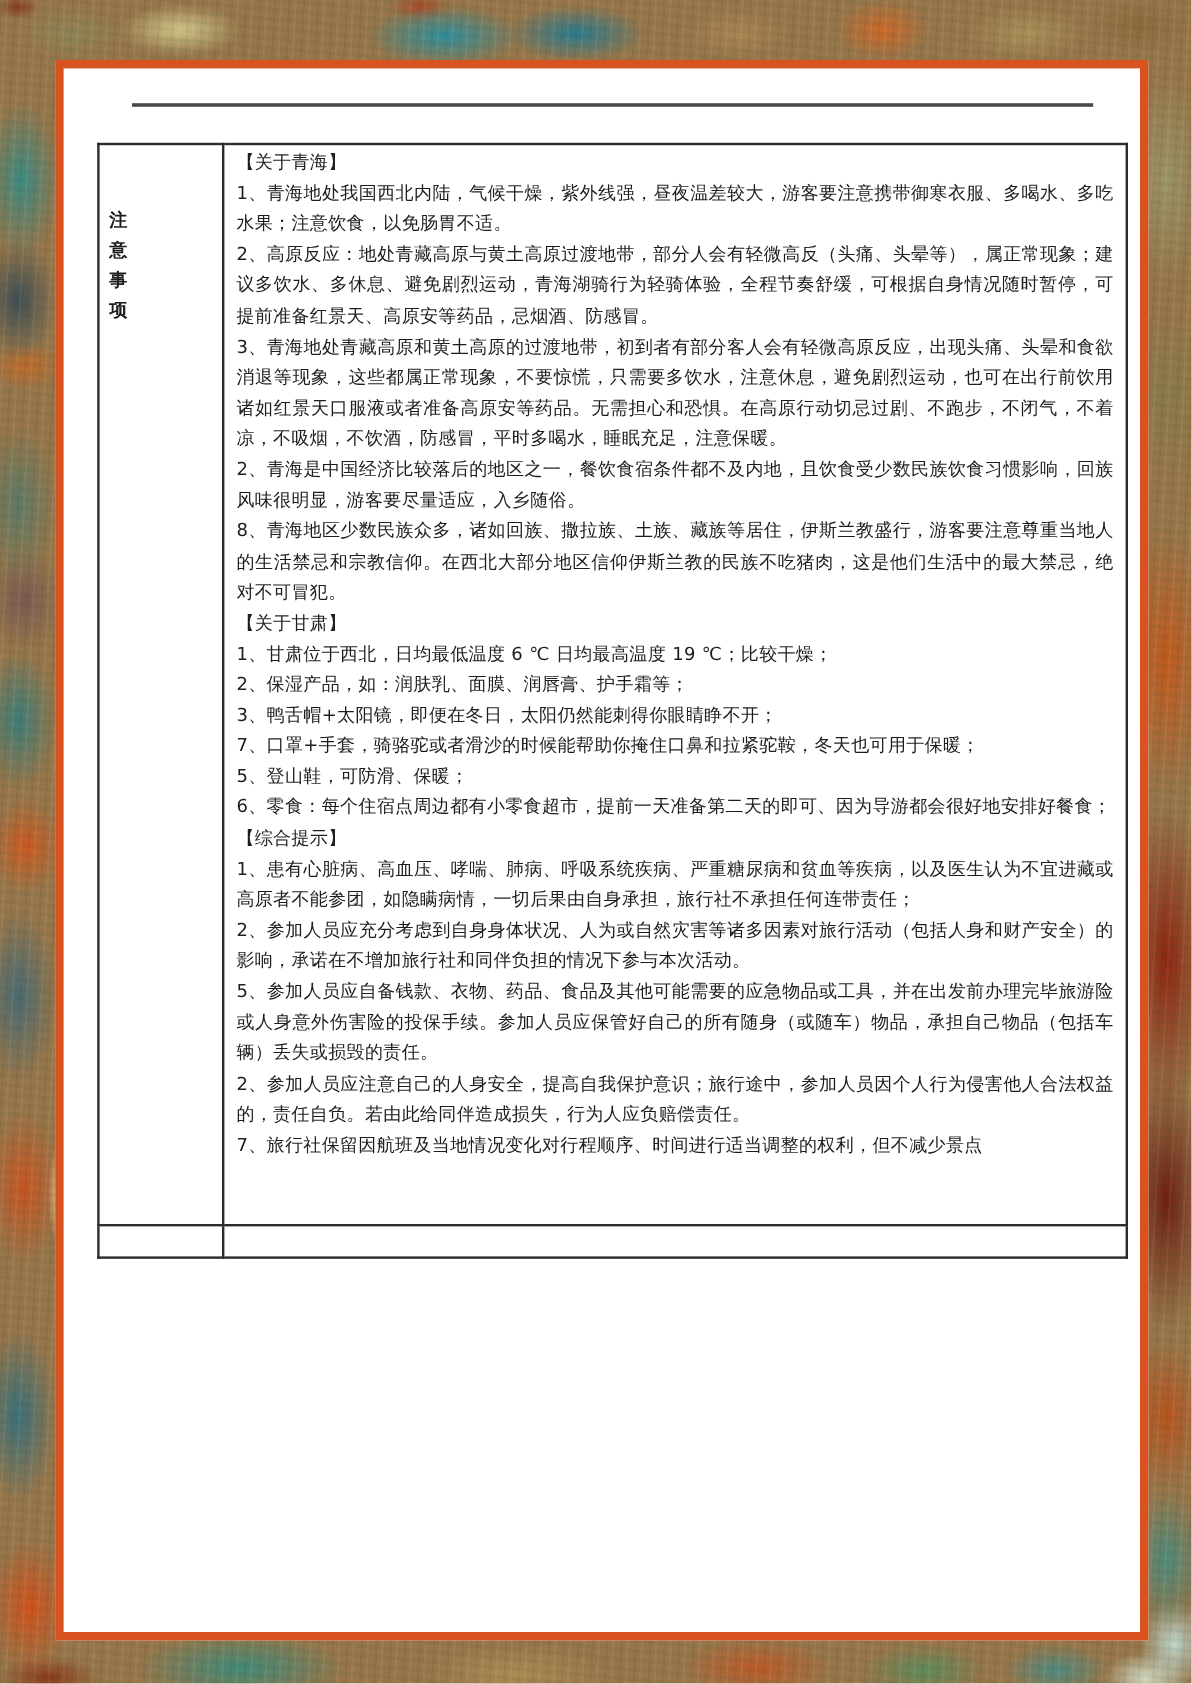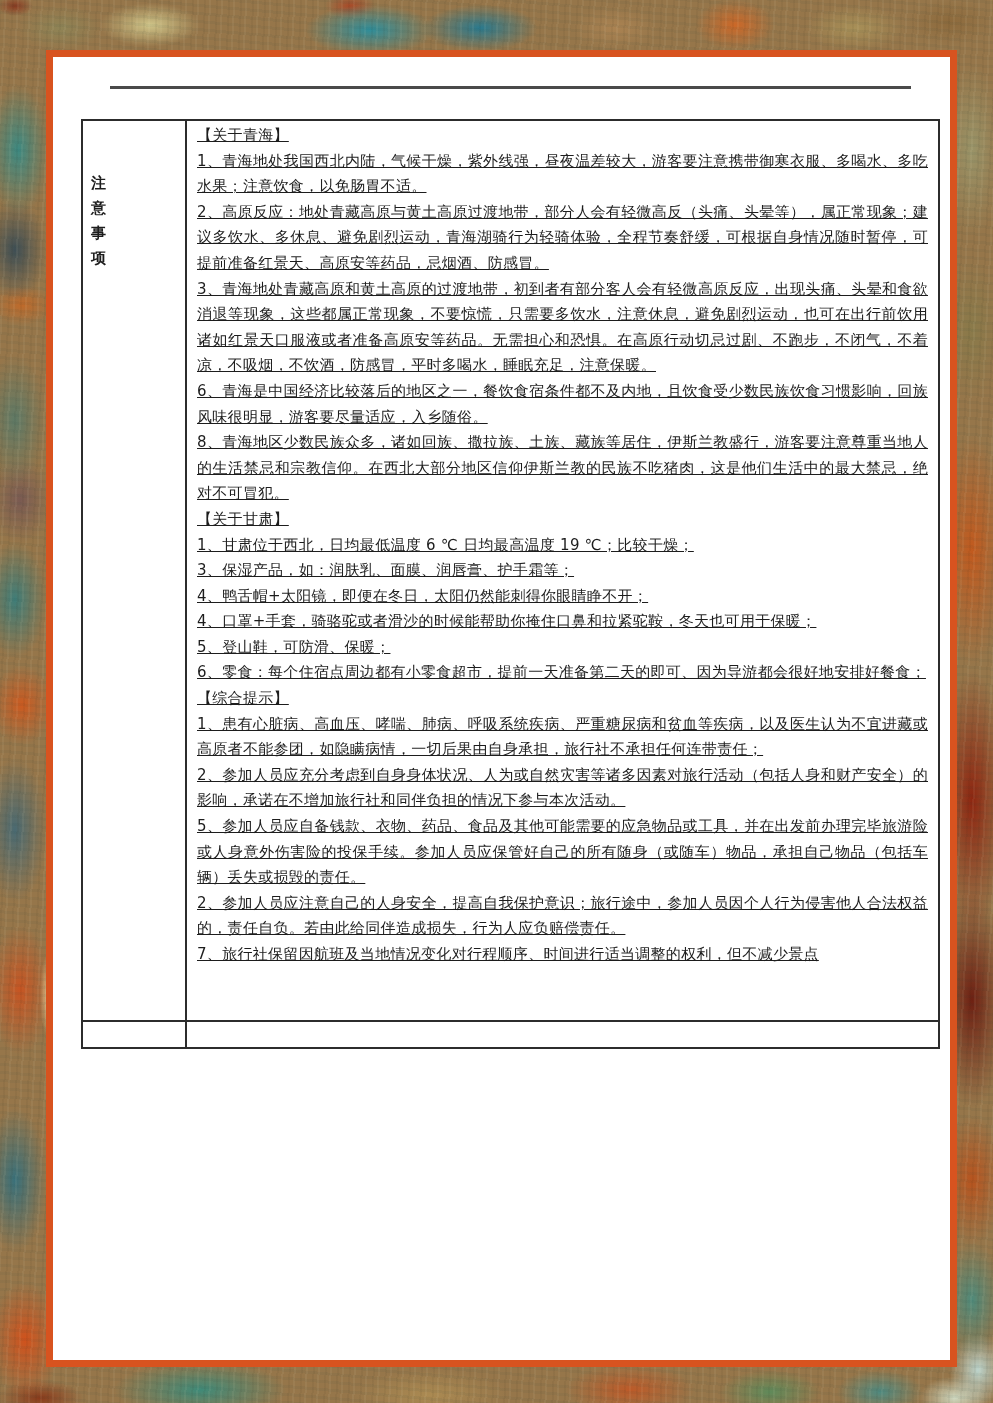--- a/index.html
+++ b/index.html
@@ -78,21 +78,20 @@
   }
   td.label-cell{
     width:94px;height:849px;
     padding:50px 0 0 8px;
     font-size:15px;font-weight:bold;
   }
   td.label-cell .vchar{display:block;line-height:25px;}
   td.content-cell{
     height:849px;
     padding:2px 10px 0 10px;
-    text-decoration:underline;
   }
   .line{
     margin:0;
     font-size:15px;letter-spacing:0.3px;
     line-height:25.6px;
     text-align:justify;text-justify:inter-ideograph;
   }
   tr.empty-row td{height:25px;padding:0;}
 </style>
 </head>
@@ -109,27 +108,27 @@
               <span class="vchar">注</span>
               <span class="vchar">意</span>
               <span class="vchar">事</span>
               <span class="vchar">项</span>
             </td>
           <td class="content-cell">
               <p class="line">【关于青海】</p>
               <p class="line">1、青海地处我国西北内陆，气候干燥，紫外线强，昼夜温差较大，游客要注意携带御寒衣服、多喝水、多吃水果；注意饮食，以免肠胃不适。</p>
               <p class="line">2、高原反应：地处青藏高原与黄土高原过渡地带，部分人会有轻微高反（头痛、头晕等），属正常现象；建议多饮水、多休息、避免剧烈运动，青海湖骑行为轻骑体验，全程节奏舒缓，可根据自身情况随时暂停，可提前准备红景天、高原安等药品，忌烟酒、防感冒。</p>
               <p class="line">3、青海地处青藏高原和黄土高原的过渡地带，初到者有部分客人会有轻微高原反应，出现头痛、头晕和食欲消退等现象，这些都属正常现象，不要惊慌，只需要多饮水，注意休息，避免剧烈运动，也可在出行前饮用诸如红景天口服液或者准备高原安等药品。无需担心和恐惧。在高原行动切忌过剧、不跑步，不闭气，不着凉，不吸烟，不饮酒，防感冒，平时多喝水，睡眠充足，注意保暖。</p>
-              <p class="line">6、青海是中国经济比较落后的地区之一，餐饮食宿条件都不及内地，且饮食受少数民族饮食习惯影响，回族风味很明显，游客要尽量适应，入乡随俗。</p>
+              <p class="line">2、青海是中国经济比较落后的地区之一，餐饮食宿条件都不及内地，且饮食受少数民族饮食习惯影响，回族风味很明显，游客要尽量适应，入乡随俗。</p>
               <p class="line">8、青海地区少数民族众多，诸如回族、撒拉族、土族、藏族等居住，伊斯兰教盛行，游客要注意尊重当地人的生活禁忌和宗教信仰。在西北大部分地区信仰伊斯兰教的民族不吃猪肉，这是他们生活中的最大禁忌，绝对不可冒犯。</p>
               <p class="line">【关于甘肃】</p>
               <p class="line">1、甘肃位于西北，日均最低温度 6 ℃ 日均最高温度 19 ℃；比较干燥；</p>
-              <p class="line">3、保湿产品，如：润肤乳、面膜、润唇膏、护手霜等；</p>
-              <p class="line">4、鸭舌帽+太阳镜，即便在冬日，太阳仍然能刺得你眼睛睁不开；</p>
-              <p class="line">4、口罩+手套，骑骆驼或者滑沙的时候能帮助你掩住口鼻和拉紧驼鞍，冬天也可用于保暖；</p>
+              <p class="line">2、保湿产品，如：润肤乳、面膜、润唇膏、护手霜等；</p>
+              <p class="line">3、鸭舌帽+太阳镜，即便在冬日，太阳仍然能刺得你眼睛睁不开；</p>
+              <p class="line">7、口罩+手套，骑骆驼或者滑沙的时候能帮助你掩住口鼻和拉紧驼鞍，冬天也可用于保暖；</p>
               <p class="line">5、登山鞋，可防滑、保暖；</p>
               <p class="line">6、零食：每个住宿点周边都有小零食超市，提前一天准备第二天的即可、因为导游都会很好地安排好餐食；</p>
               <p class="line">【综合提示】</p>
               <p class="line">1、患有心脏病、高血压、哮喘、肺病、呼吸系统疾病、严重糖尿病和贫血等疾病，以及医生认为不宜进藏或高原者不能参团，如隐瞒病情，一切后果由自身承担，旅行社不承担任何连带责任；</p>
               <p class="line">2、参加人员应充分考虑到自身身体状况、人为或自然灾害等诸多因素对旅行活动（包括人身和财产安全）的影响，承诺在不增加旅行社和同伴负担的情况下参与本次活动。</p>
               <p class="line">5、参加人员应自备钱款、衣物、药品、食品及其他可能需要的应急物品或工具，并在出发前办理完毕旅游险或人身意外伤害险的投保手续。参加人员应保管好自己的所有随身（或随车）物品，承担自己物品（包括车辆）丢失或损毁的责任。</p>
               <p class="line">2、参加人员应注意自己的人身安全，提高自我保护意识；旅行途中，参加人员因个人行为侵害他人合法权益的，责任自负。若由此给同伴造成损失，行为人应负赔偿责任。</p>
               <p class="line">7、旅行社保留因航班及当地情况变化对行程顺序、时间进行适当调整的权利，但不减少景点</p>
             </td>
         </tr>

